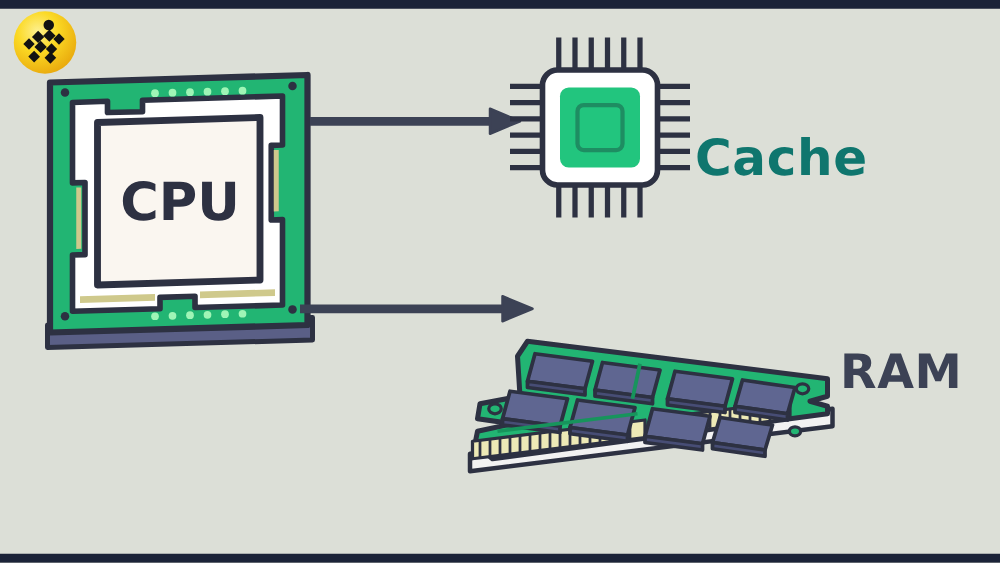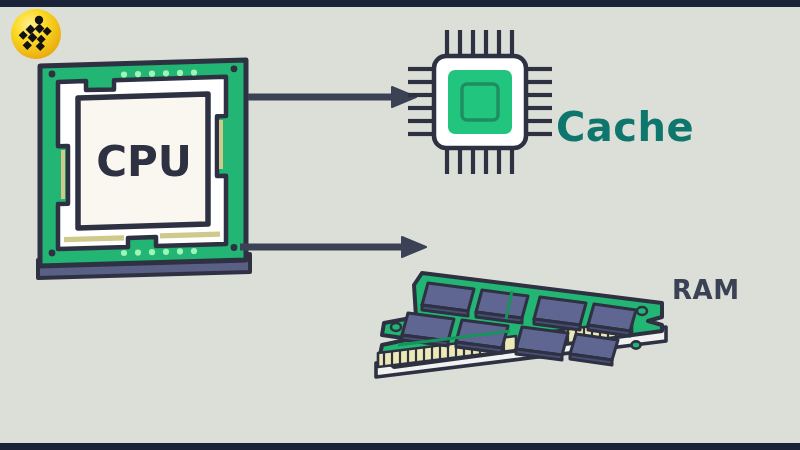--- a/index.html
+++ b/index.html
@@ -66,21 +66,21 @@
     left: 370px;
     top: 255px;
     width: 300px;
     height: 140px;
   }
 
   .ram-label {
     position: absolute;
     left: 672px;
     top: 275px;
-    font-size: 26px;
+    font-size: 38px;
     font-weight: 700;
     color: #3c4255;
     letter-spacing: 0.5px;
     font-family: "DejaVu Sans", sans-serif;
   }
 
   .arrow-top {
     position: absolute;
     left: 248px;
     top: 84px;

